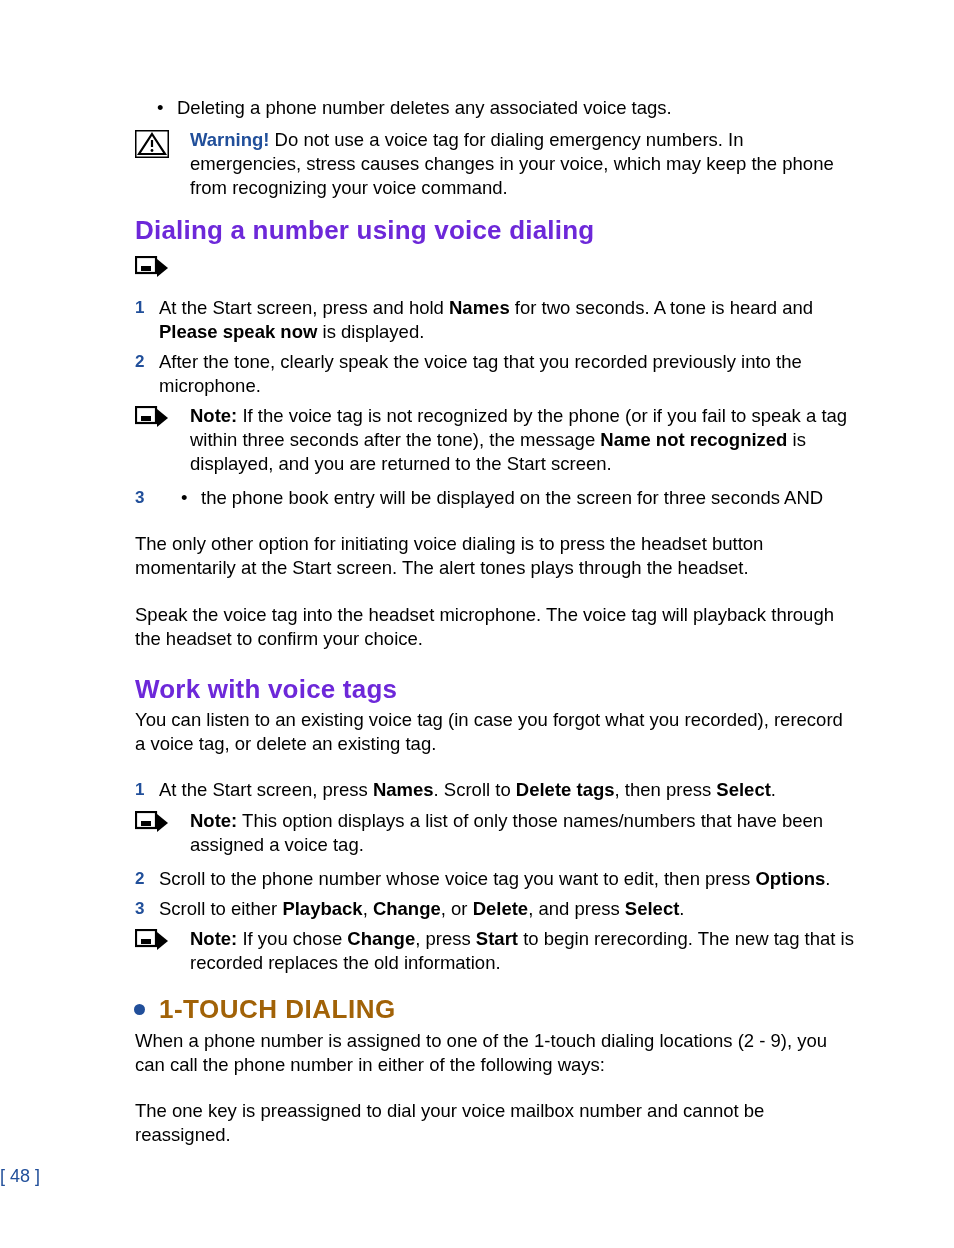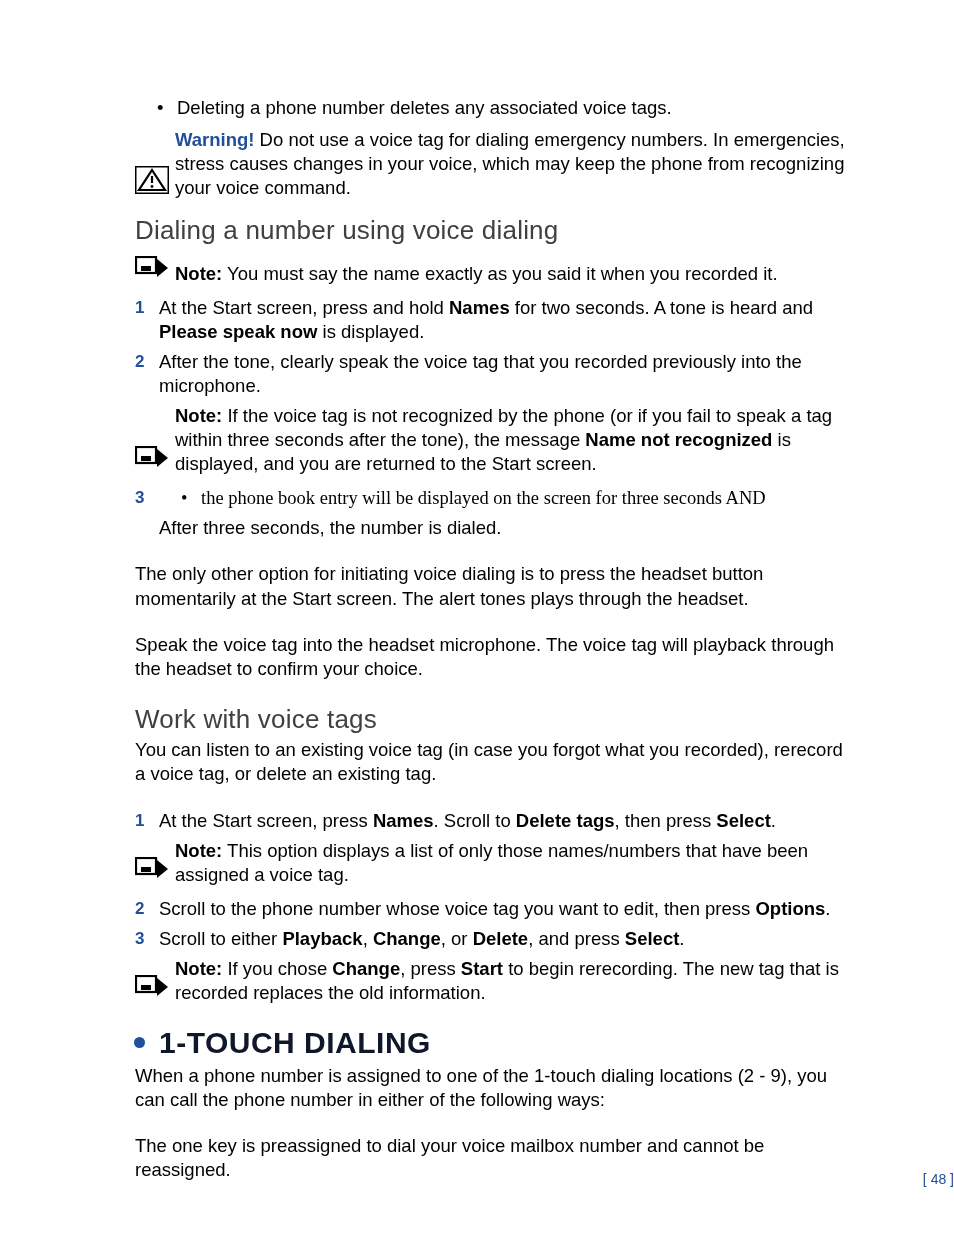--- a/index.html
+++ b/index.html
@@ -11,29 +11,29 @@
     font-family: "Segoe UI", "Trebuchet MS", Verdana, sans-serif;
     font-size: 18.5px;
     line-height: 1.3;
     color: #000;
     position: relative;
     box-sizing: border-box;
     padding: 88px 100px 0 135px;
   }
   .blue { color: #214f9a; }
   .h-sub {
-    color: #404040;
+    color: #6d28d9;
     font-size: 26px;
-    font-weight: 400;
+    font-weight: 700;
     margin: 14px 0 0 0;
     letter-spacing: 0.2px;
   }
   .h-main {
-    color: #0f172a;
-    font-size: 30px;
+    color: #a16207;
+    font-size: 26px;
     font-weight: 700;
     letter-spacing: 0.5px;
     margin: 18px 0 4px 0;
   }
   .h-main-row { display: flex; align-items: center; gap: 14px; margin-top: 18px; }
   .main-dot {
     width: 11px; height: 11px;
     background: #214f9a;
     border-radius: 50%;
     flex: 0 0 auto;
@@ -45,34 +45,34 @@
   ul.outer > li::before {
     content: "•"; position: absolute; left: 0; top: 0;
   }
   ol.steps { list-style: none; padding: 0; margin: 4px 0 4px 0; }
   ol.steps > li { position: relative; padding-left: 24px; margin: 6px 0; }
   ol.steps > li > .num {
     position: absolute; left: 0; top: 1px;
     color: #214f9a; font-weight: 700;
     font-size: 17px;
   }
-  ul.inner { list-style: none; padding: 0; margin: 6px 0 6px 22px; font-family: Liberation Serif, serif; }
+  ul.inner { list-style: none; padding: 0; margin: 6px 0 6px 22px; }
   ul.inner > li { position: relative; padding-left: 20px; margin: 4px 0; }
   ul.inner > li::before {
     content: "•"; position: absolute; left: 0; top: 0;
   }
   .note-row, .warn-row {
-    display: flex; align-items: flex-end; gap: 6px;
+    display: flex; align-items: flex-start; gap: 21px;
     margin: 6px 0 10px 0;
   }
   .note-row .txt, .warn-row .txt { flex: 1; }
   .icon { flex: 0 0 auto; margin-top: 2px; }
   .page-num {
     position: absolute; bottom: 60px; left: 0; width: 100%;
-    text-align: right; color: #214f9a; font-size: 14px;
+    text-align: left; color: #214f9a; font-size: 18px;
   }
   b { font-weight: 700; }
 </style>
 </head>
 <body>
 
 <ul class="outer">
   <li>Deleting a phone number deletes any associated voice tags.</li>
 </ul>
 
@@ -93,23 +93,20 @@
 <div class="h-sub">Dialing a number using voice dialing</div>
 
 <div class="note-row">
   <span class="icon">
     <svg width="34" height="24" viewBox="0 0 34 24">
       <rect x="1" y="1" width="20" height="16" fill="none" stroke="#000" stroke-width="2.2"></rect>
       <rect x="6" y="10" width="10" height="5" fill="#000"></rect>
       <path d="M22 9 L22 3 L33 12 L22 21 L22 15 Z" fill="#000"></path>
     </svg>
   </span>
-  <div class="txt">
-    <b>Note:</b><span> You must say the name exactly as you said it when you recorded it.</span>
-  </div>
 </div>
 
 <ol class="steps">
   <li><span class="num">1</span>
     <span>At the Start screen, press and hold </span><b>Names</b><span> for two seconds. A tone is heard and </span><b>Please speak now</b><span> is displayed.</span>
   </li>
   <li><span class="num">2</span>
     <span>After the tone, clearly speak the voice tag that you recorded previously into the microphone.</span>
   </li>
 </ol>
@@ -125,21 +122,20 @@
   <div class="txt">
     <b>Note:</b><span> If the voice tag is not recognized by the phone (or if you fail to speak a tag within three seconds after the tone), the message </span><b>Name not recognized</b><span> is displayed, and you are returned to the Start screen.</span>
   </div>
 </div>
 
 <ol class="steps">
   <li><span class="num">3</span>
     <ul class="inner">
       <li>the phone book entry will be displayed on the screen for three seconds AND</li>
     </ul>
-    <div>After three seconds, the number is dialed.</div>
   </li>
 </ol>
 
 <p>The only other option for initiating voice dialing is to press the headset button momentarily at the Start screen. The alert tones plays through the headset.</p>
 <p>Speak the voice tag into the headset microphone. The voice tag will playback through the headset to confirm your choice.</p>
 
 <div class="h-sub">Work with voice tags</div>
 <p style="margin-top:2px">You can listen to an existing voice tag (in case you forgot what you recorded), rerecord a voice tag, or delete an existing tag.</p>
 
 <ol class="steps">

